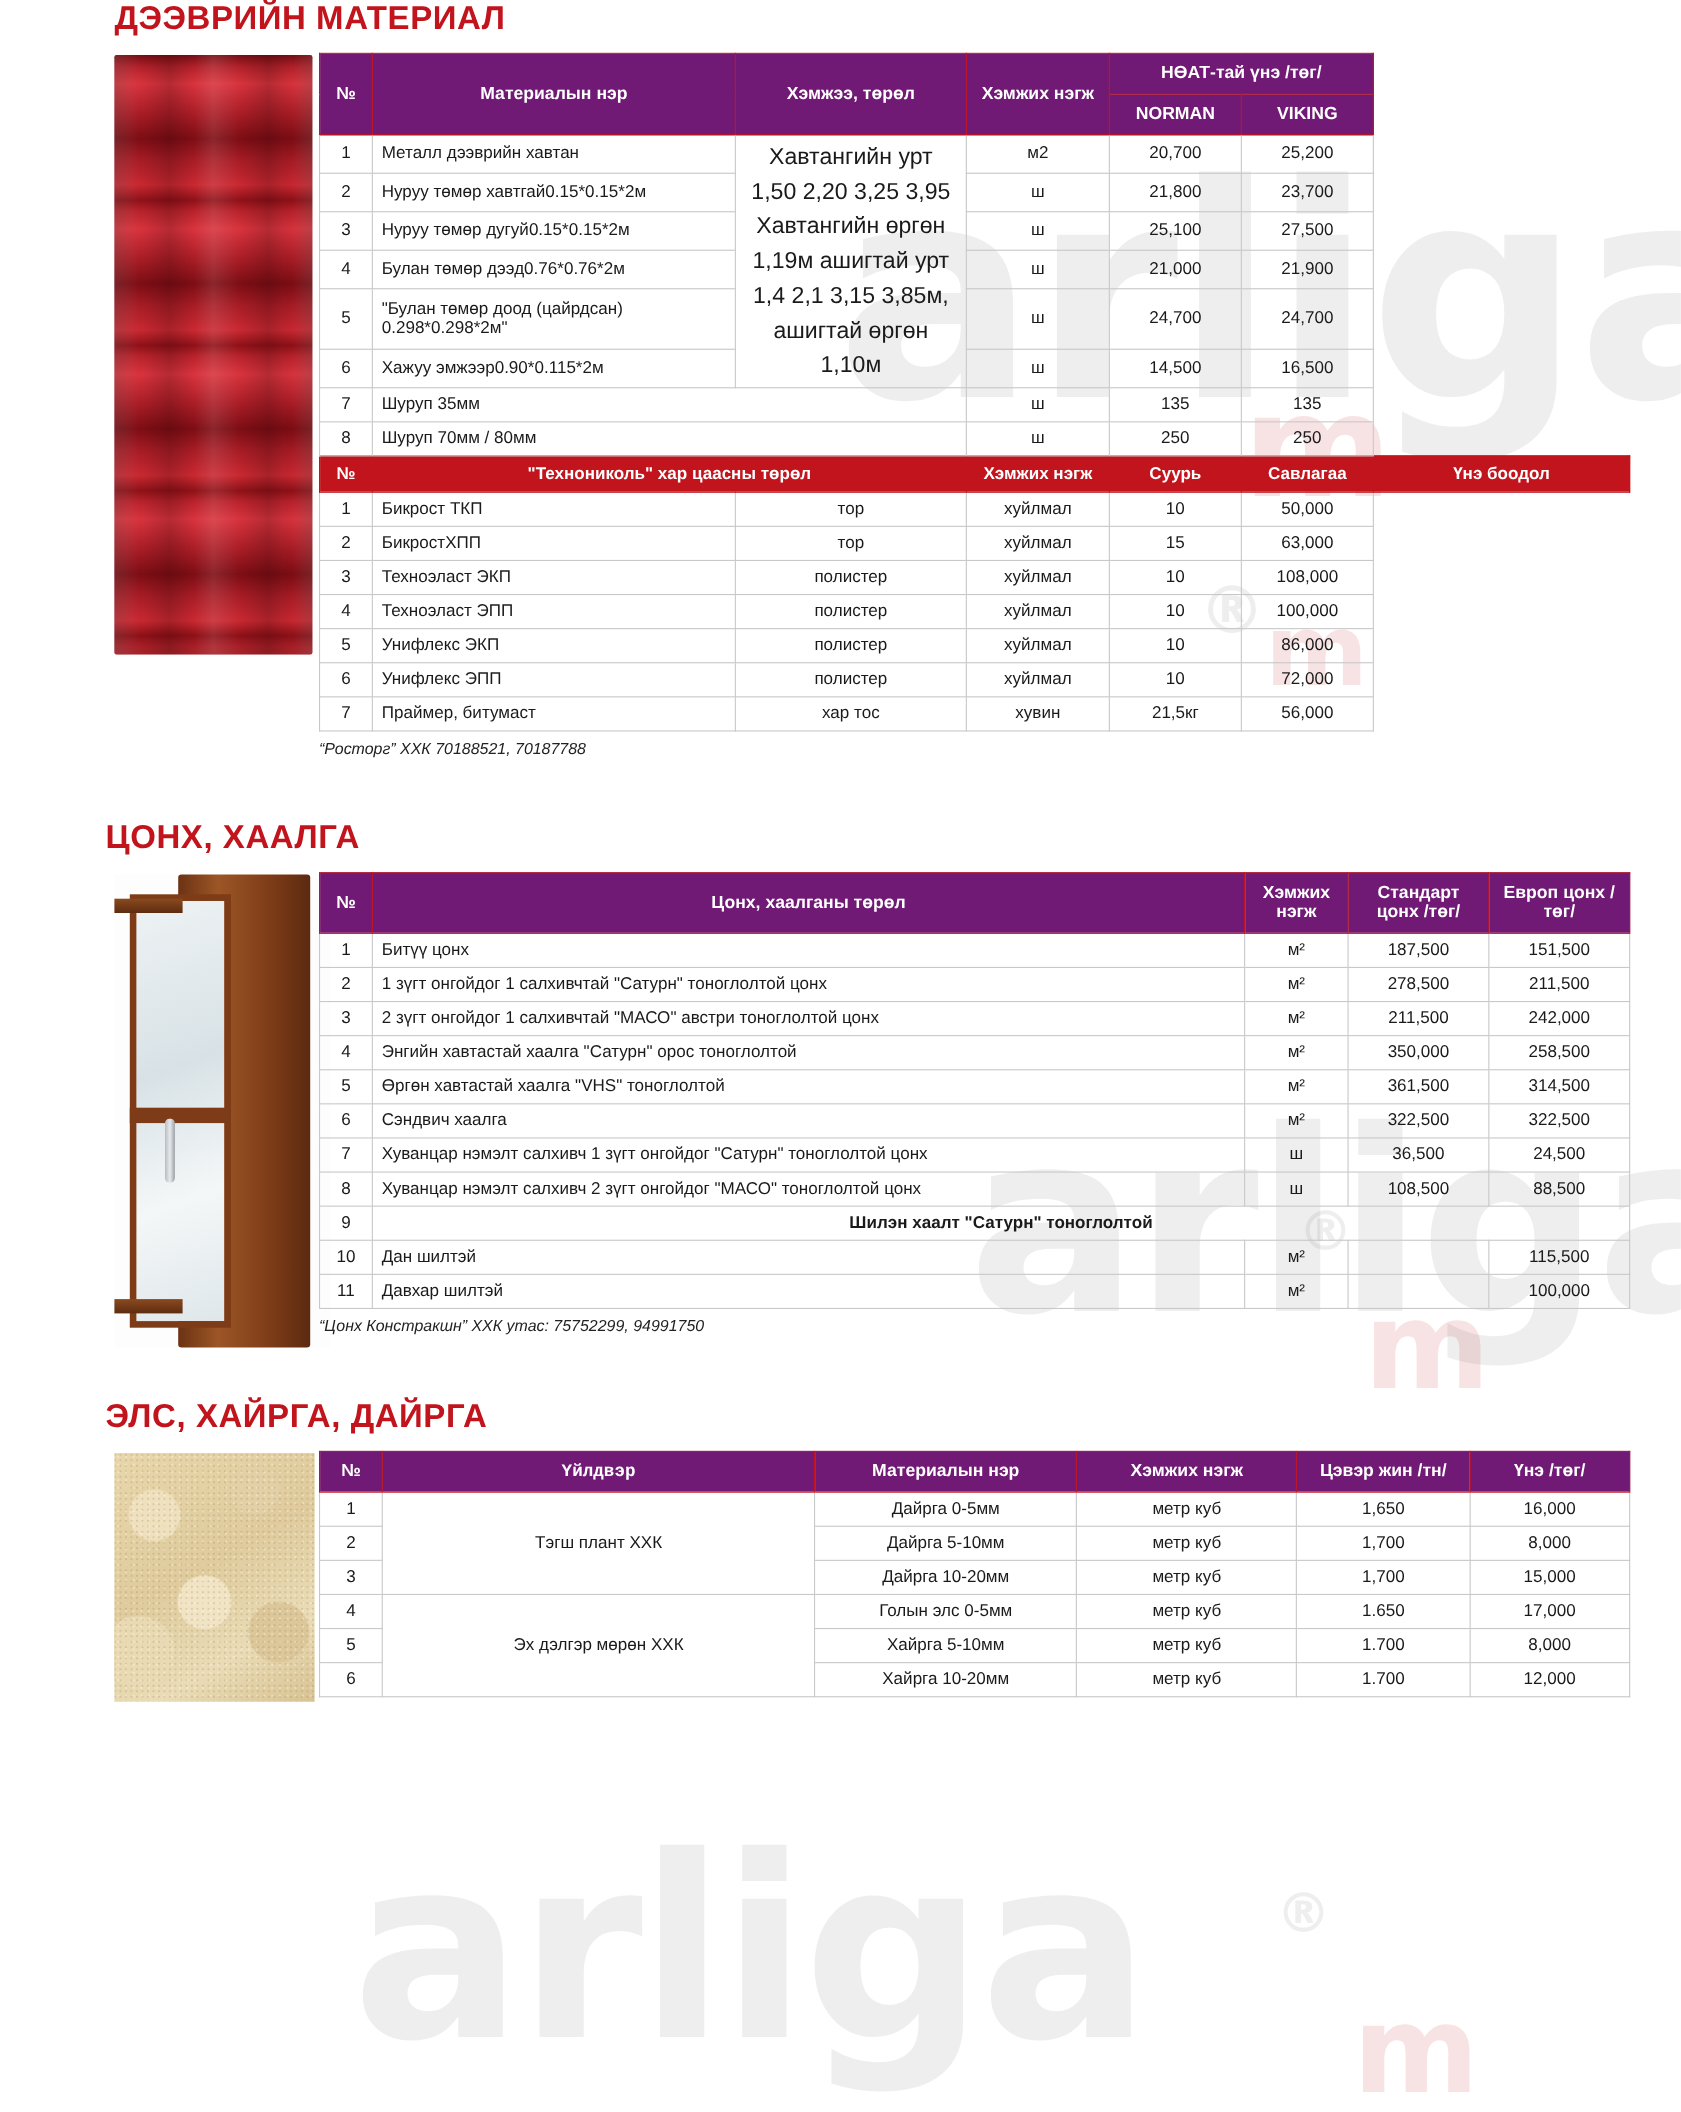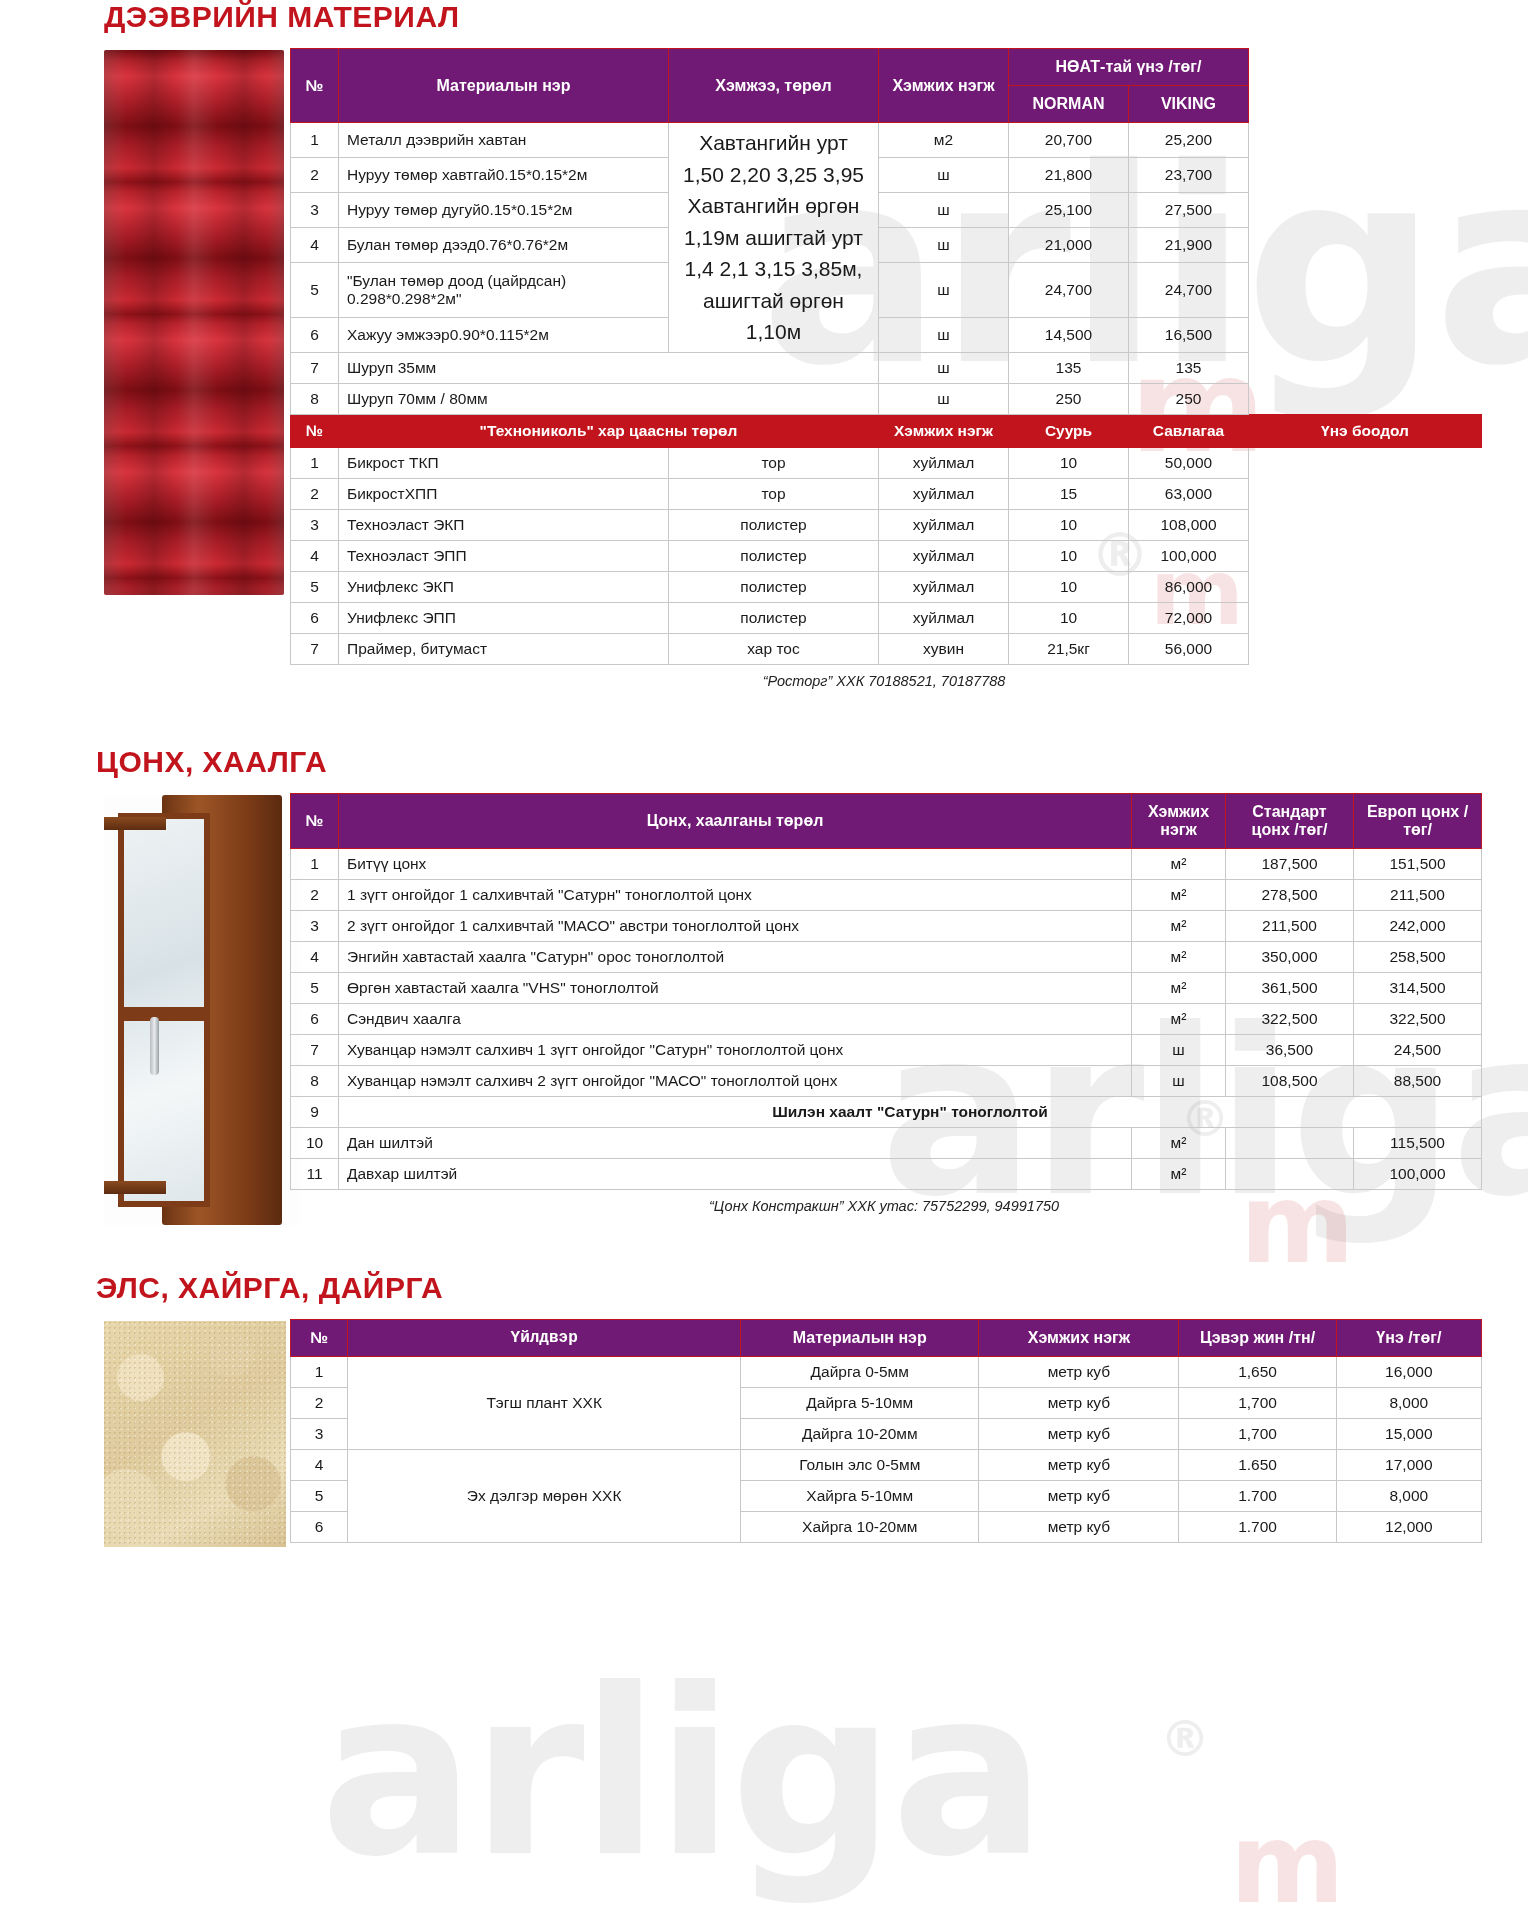--- a/index.html
+++ b/index.html
@@ -215,21 +215,21 @@
 
   .merged-desc {
     text-align: center;
     font-size: 21px;
     line-height: 1.5;
     padding: 4px 12px;
   }
   .bold-center { text-align: center; font-weight: bold; }
 
   .footnote {
-    text-align: center;
+    text-align: left;
     font-size: 14.5px;
     color: #222;
     font-style: italic;
     padding: 8px 4px 0 0;
     position: relative;
     z-index: 8;
   }
 
   .gap-lg { height: 56px; }
   .gap-md { height: 46px; }

